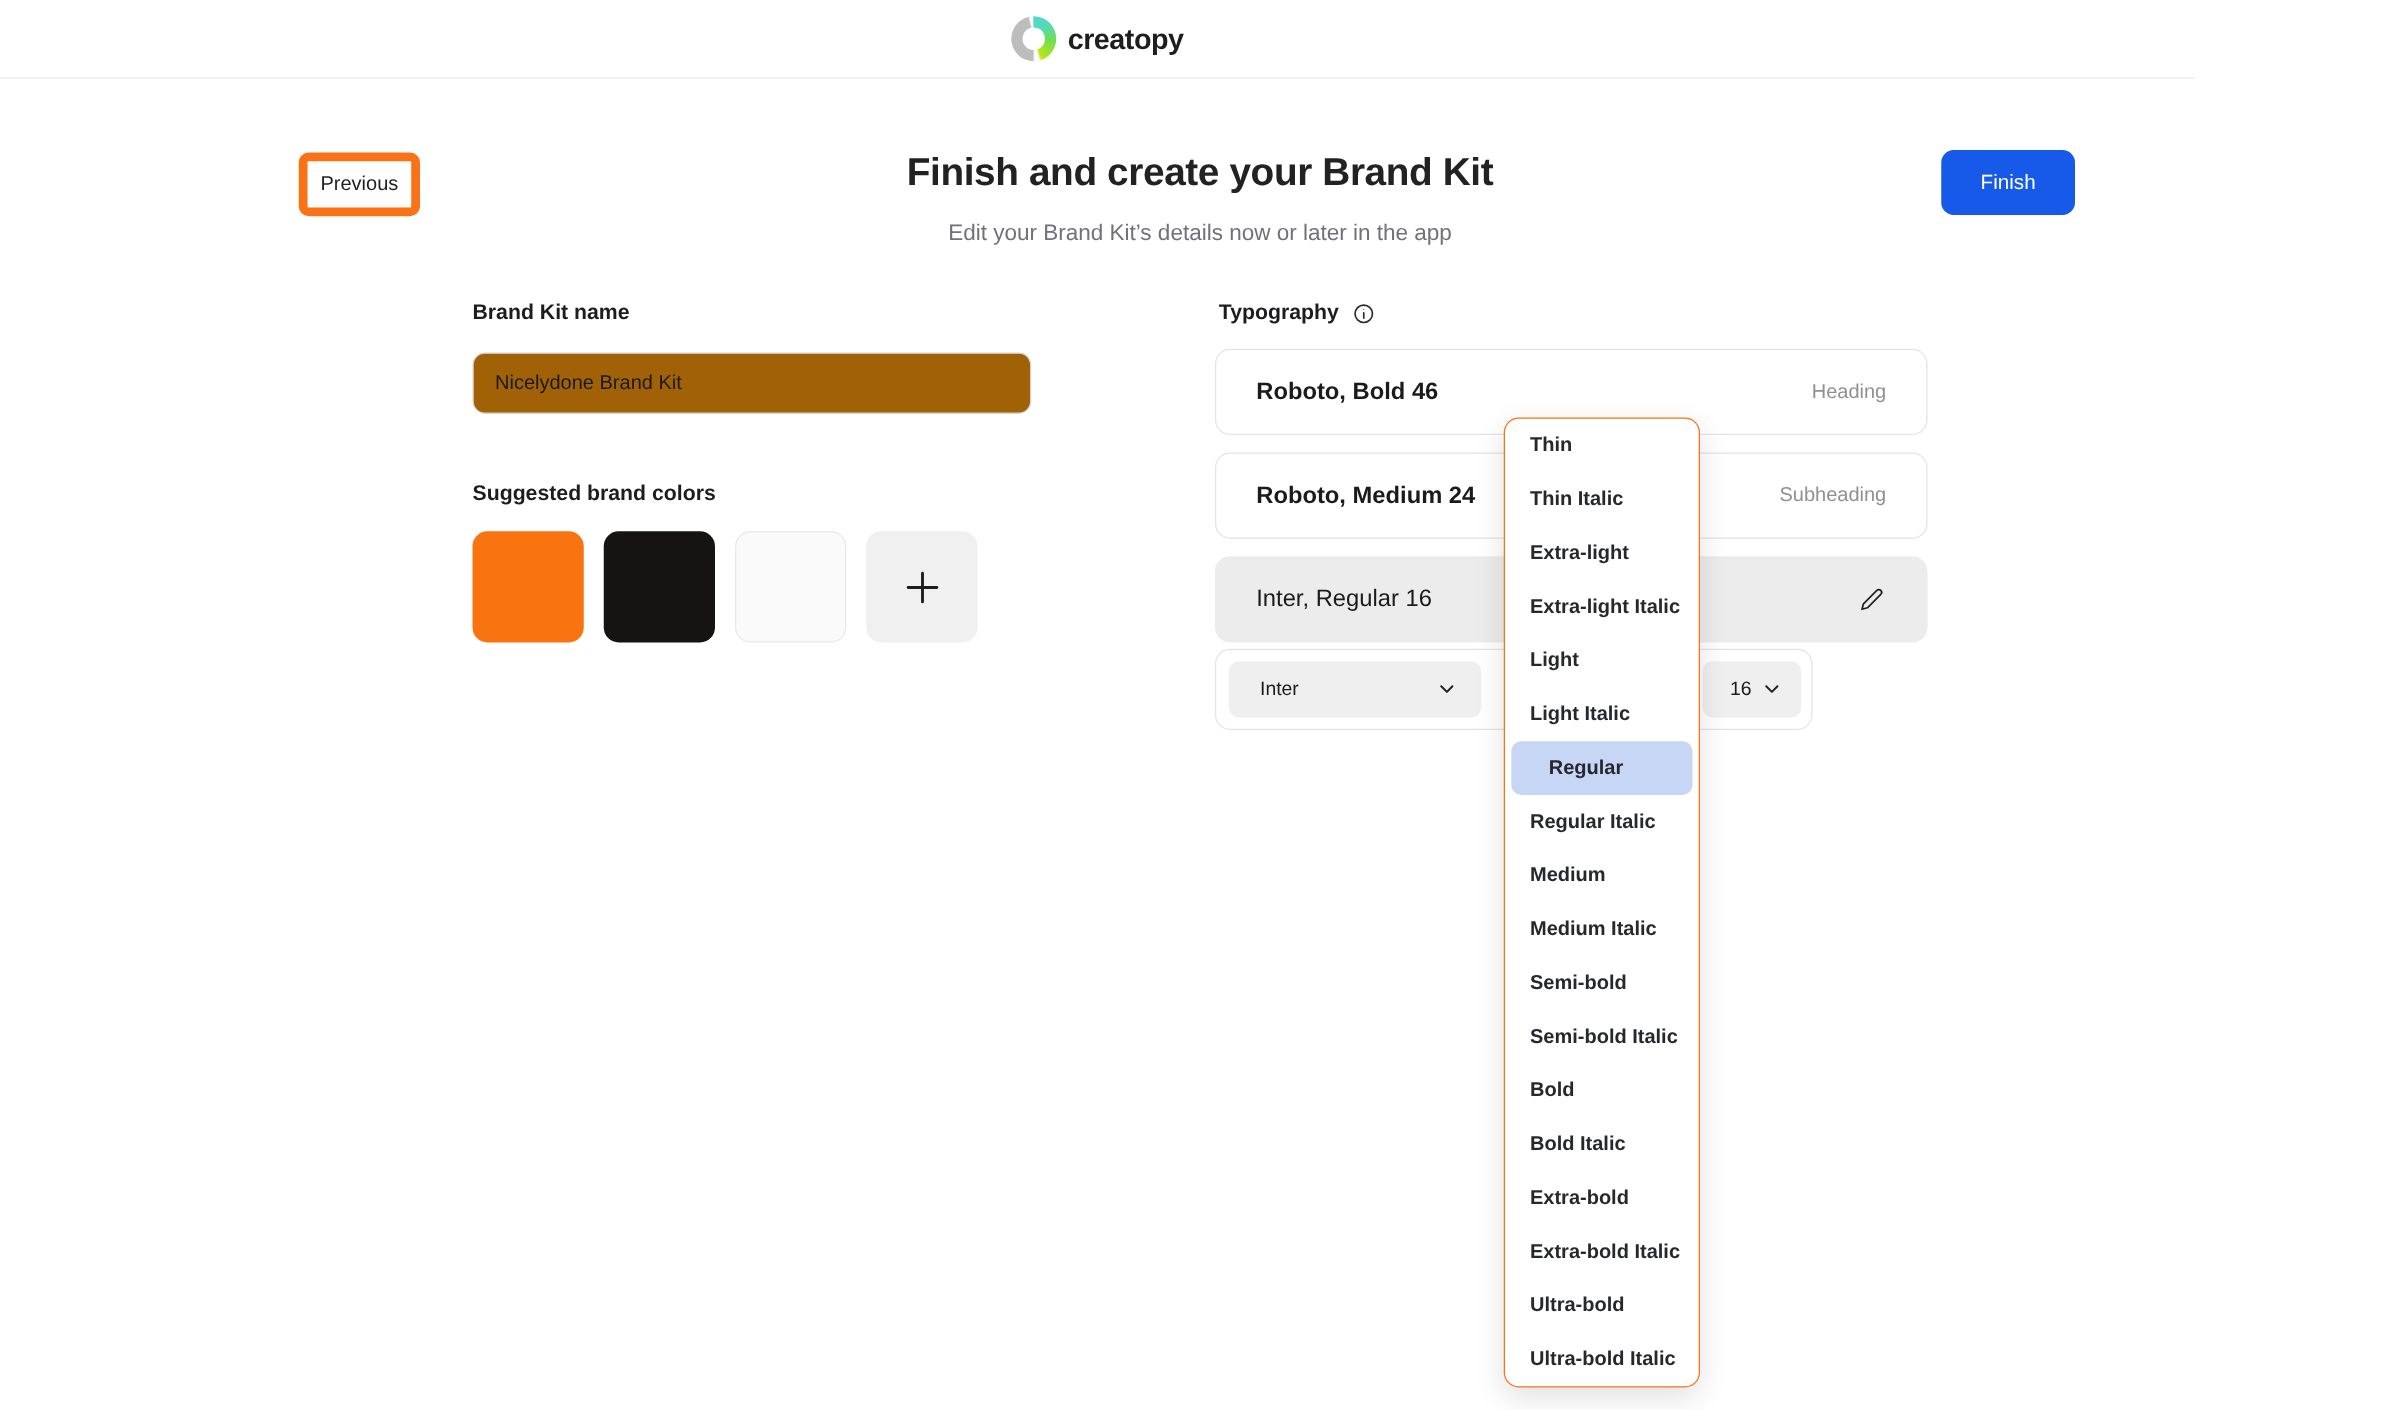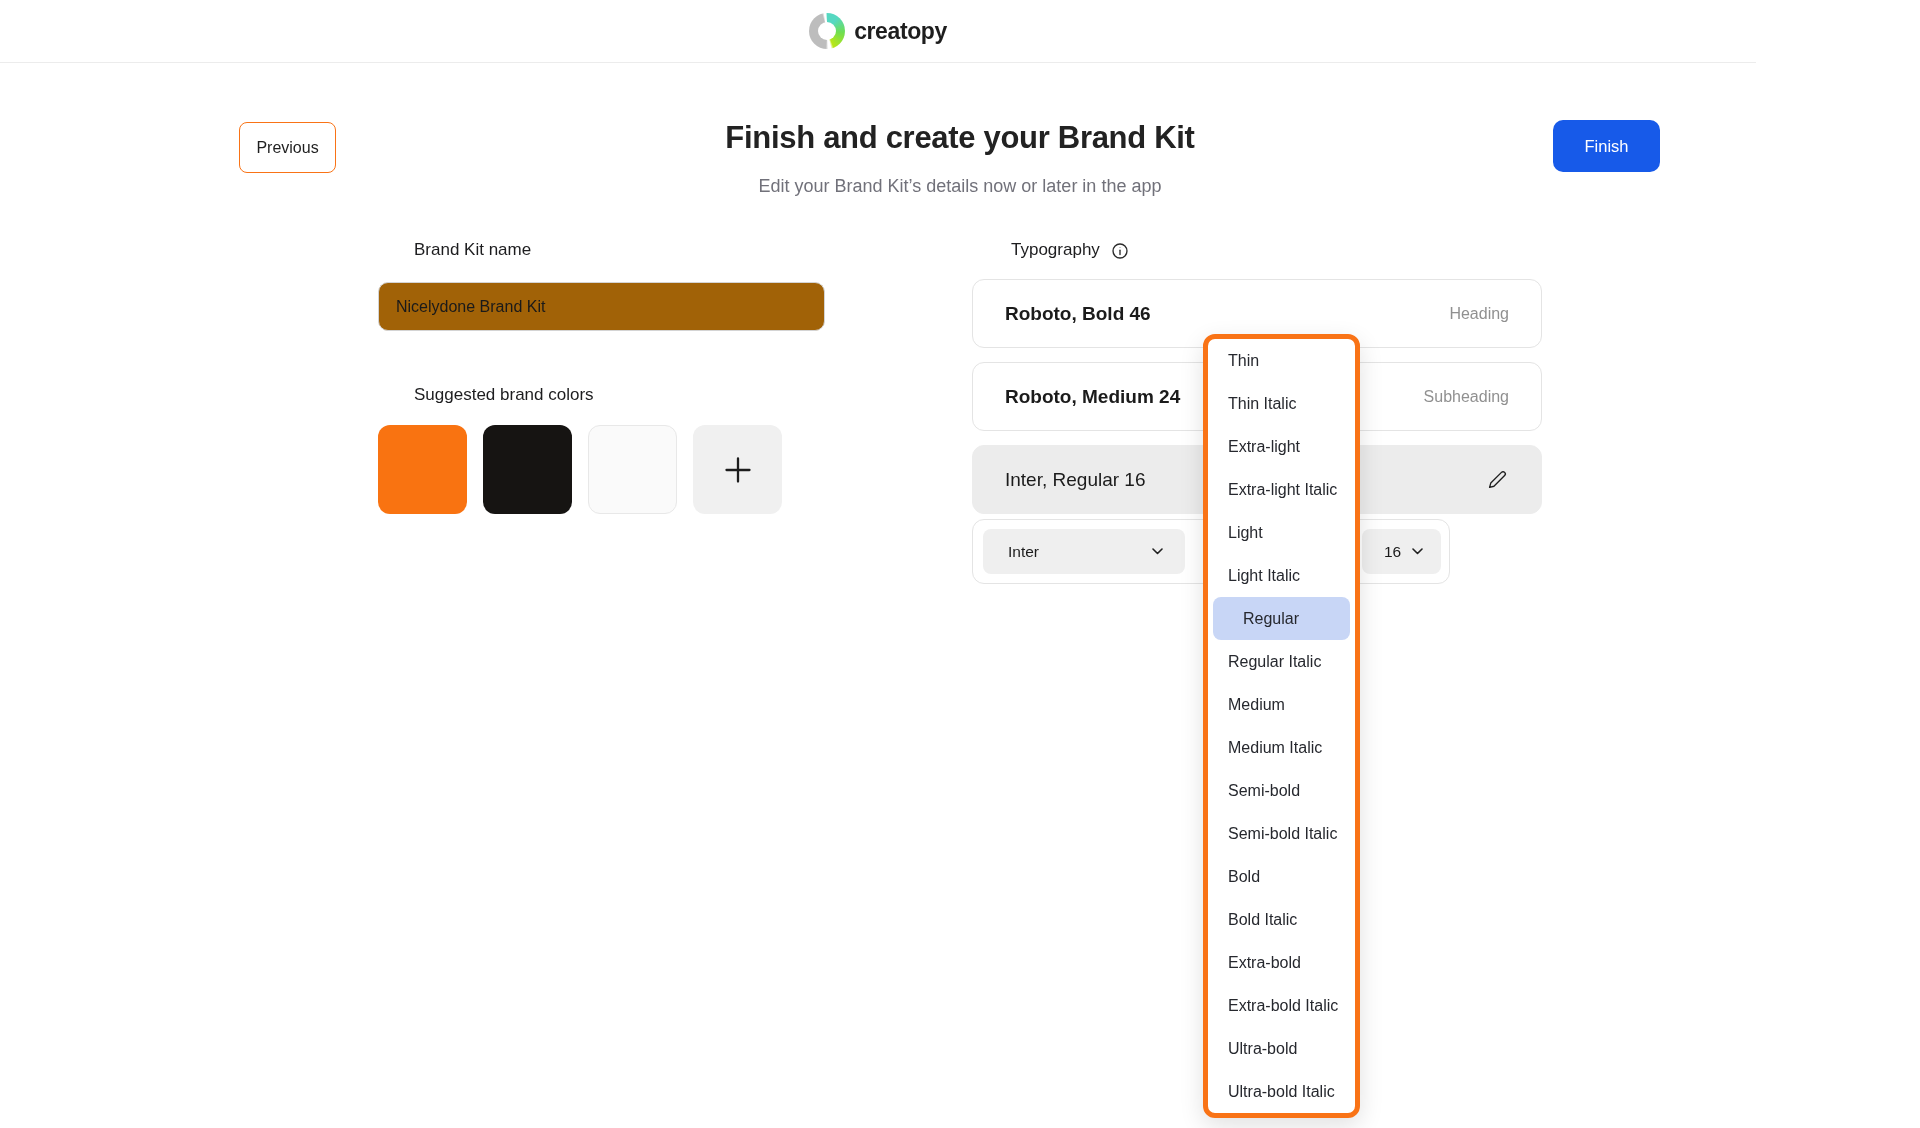--- a/index.html
+++ b/index.html
@@ -16,30 +16,30 @@
       var(--logo-green,#6FDE52) 95deg, var(--logo-lime,#B9E616) 158deg,
       #ffffff 167deg, #ffffff 176deg,
       var(--logo-gray,#BDBDBD) 184deg, var(--logo-gray,#BDBDBD) 344deg,
       #ffffff 351deg, #ffffff 357deg, var(--logo-teal,#55D8C1) 360deg); }
   .logo-mark::after { content:""; position:absolute; inset:9px; background:#fff; border-radius:50%; }
   .logo-text { font-size:23px; font-weight:600; color:#1E1E1E; letter-spacing:-0.4px; }
 
   
   .btn { border:none; cursor:pointer; font-family:inherit; }
   .btn-previous { position:absolute; left:239px; top:122px; width:97px; height:51px;
-    background:#fff; border:1px solid #f97316; border-radius:8px; font-size:16px; color:#1F1F1F; }
+    background:#fff; border:7px solid #f97316; border-radius:8px; font-size:16px; color:#1F1F1F; }
   .page-title { position:absolute; left:0; top:120px; width:1920px; text-align:center;
     font-size:31px; font-weight:700; color:#222; letter-spacing:-0.3px; }
   .page-subtitle { position:absolute; left:0; top:176px; width:1920px; text-align:center;
     font-size:18px; color:#71717A; }
   .btn-finish { position:absolute; left:1553px; top:120px; width:107px; height:52px;
     background:var(--accent-blue,#175AE9); color:#fff; border-radius:10px; font-size:16.5px; font-weight:500; }
 
   
-  .section-label { font-size:17px; font-weight:400; color:#1D1D1F;margin-left:36px; }
+  .section-label { font-size:17px; font-weight:700; color:#1D1D1F; }
   .lbl-brandkit { position:absolute; left:378px; top:240px; }
   .name-input { position:absolute; left:378px; top:282px; width:447px; height:49px;
     border:1px solid #D4D4D4; border-radius:10px; padding:0 17px; font-size:16px; color:#1A1A1A;
     font-family:inherit; outline:none; background:#a16207; }
   .lbl-colors { position:absolute; left:378px; top:385px; }
   .swatch-row { position:absolute; left:378px; top:425px; display:flex; gap:16px; }
   .swatch { width:89px; height:89px; border-radius:12px; border:none; cursor:pointer; }
   .swatch.bordered { border:1px solid #E8E8E8; }
   .swatch-add { width:89px; height:89px; border-radius:12px; background:#F0F0F0; border:none; cursor:pointer;
     display:flex; align-items:center; justify-content:center; }
@@ -62,22 +62,22 @@
   .selects-card { position:absolute; left:972px; top:519px; width:478px; height:65px;
     border:1px solid #E4E4E4; border-radius:12px; background:#fff; }
   .pill { position:absolute; top:9px; height:45px; background:var(--pill-gray,#EFEFEF);
     border:none; border-radius:8px; cursor:pointer; display:flex; align-items:center;
     font-family:inherit; font-size:15.5px; color:#1B1B1B; }
   .pill-font { left:10px; width:202px; padding:0 22px 0 25px; justify-content:space-between; }
   .pill-size { right:8px; width:79px; padding:0 18px 0 22px; justify-content:space-between; }
 
   
   .weight-menu { position:absolute; left:1203px; top:334px; width:157px; background:#fff;
-    border:5px solid #f97316; border-radius:12px; box-shadow:0 8px 24px rgba(0,0,0,.12);
-    z-index:10; overflow:hidden; }
+    border:1px solid #f97316; border-radius:12px; box-shadow:0 8px 24px rgba(0,0,0,.12);
+    z-index:10; overflow:hidden;font-weight:bold; }
   .menu-item { height:43px; display:flex; align-items:center; padding-left:20px;
     font-size:16px; color:#26282E; cursor:pointer; }
   .menu-item.selected { background:var(--menu-highlight,#C8D6F6); border-radius:8px;
     margin:0 5px; padding-left:30px; }
 
   svg { display:block; }
 </style>
 </head>
 <body>
 

